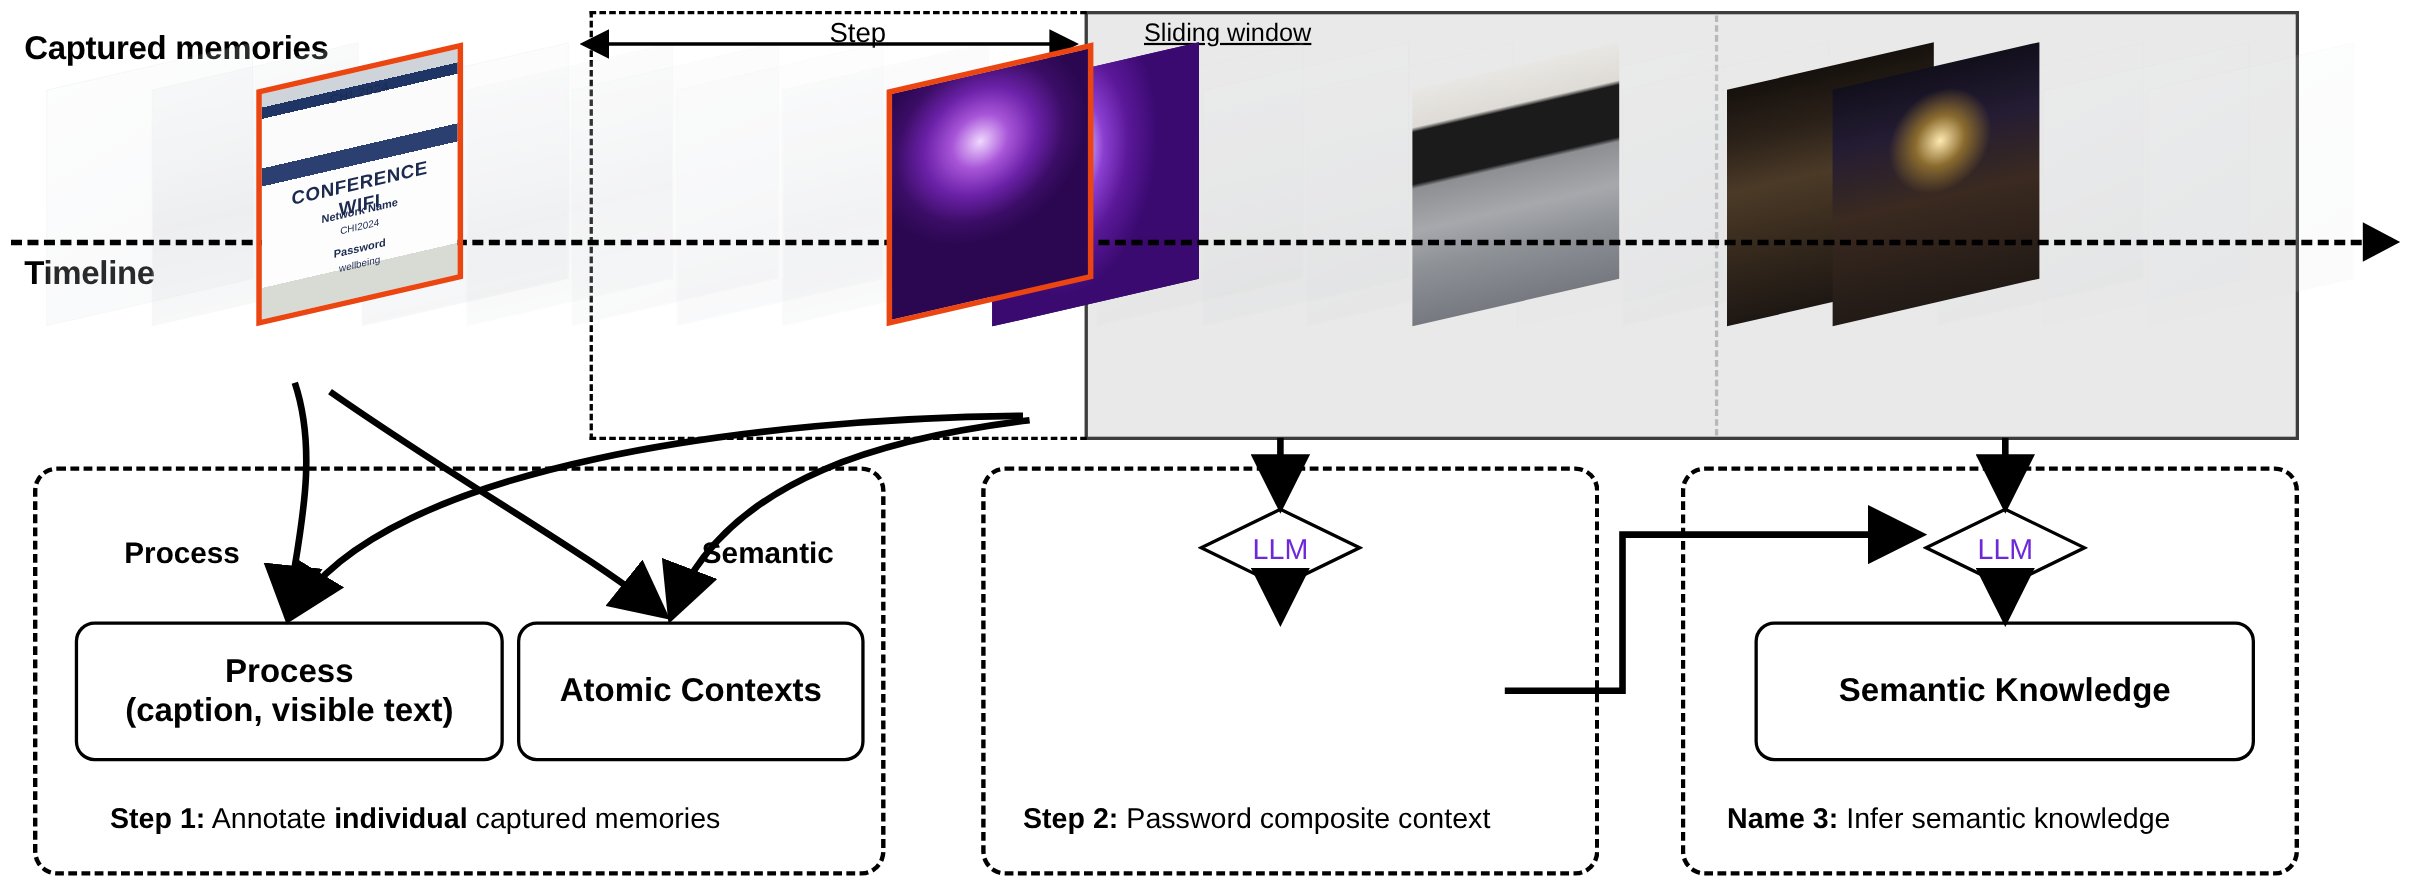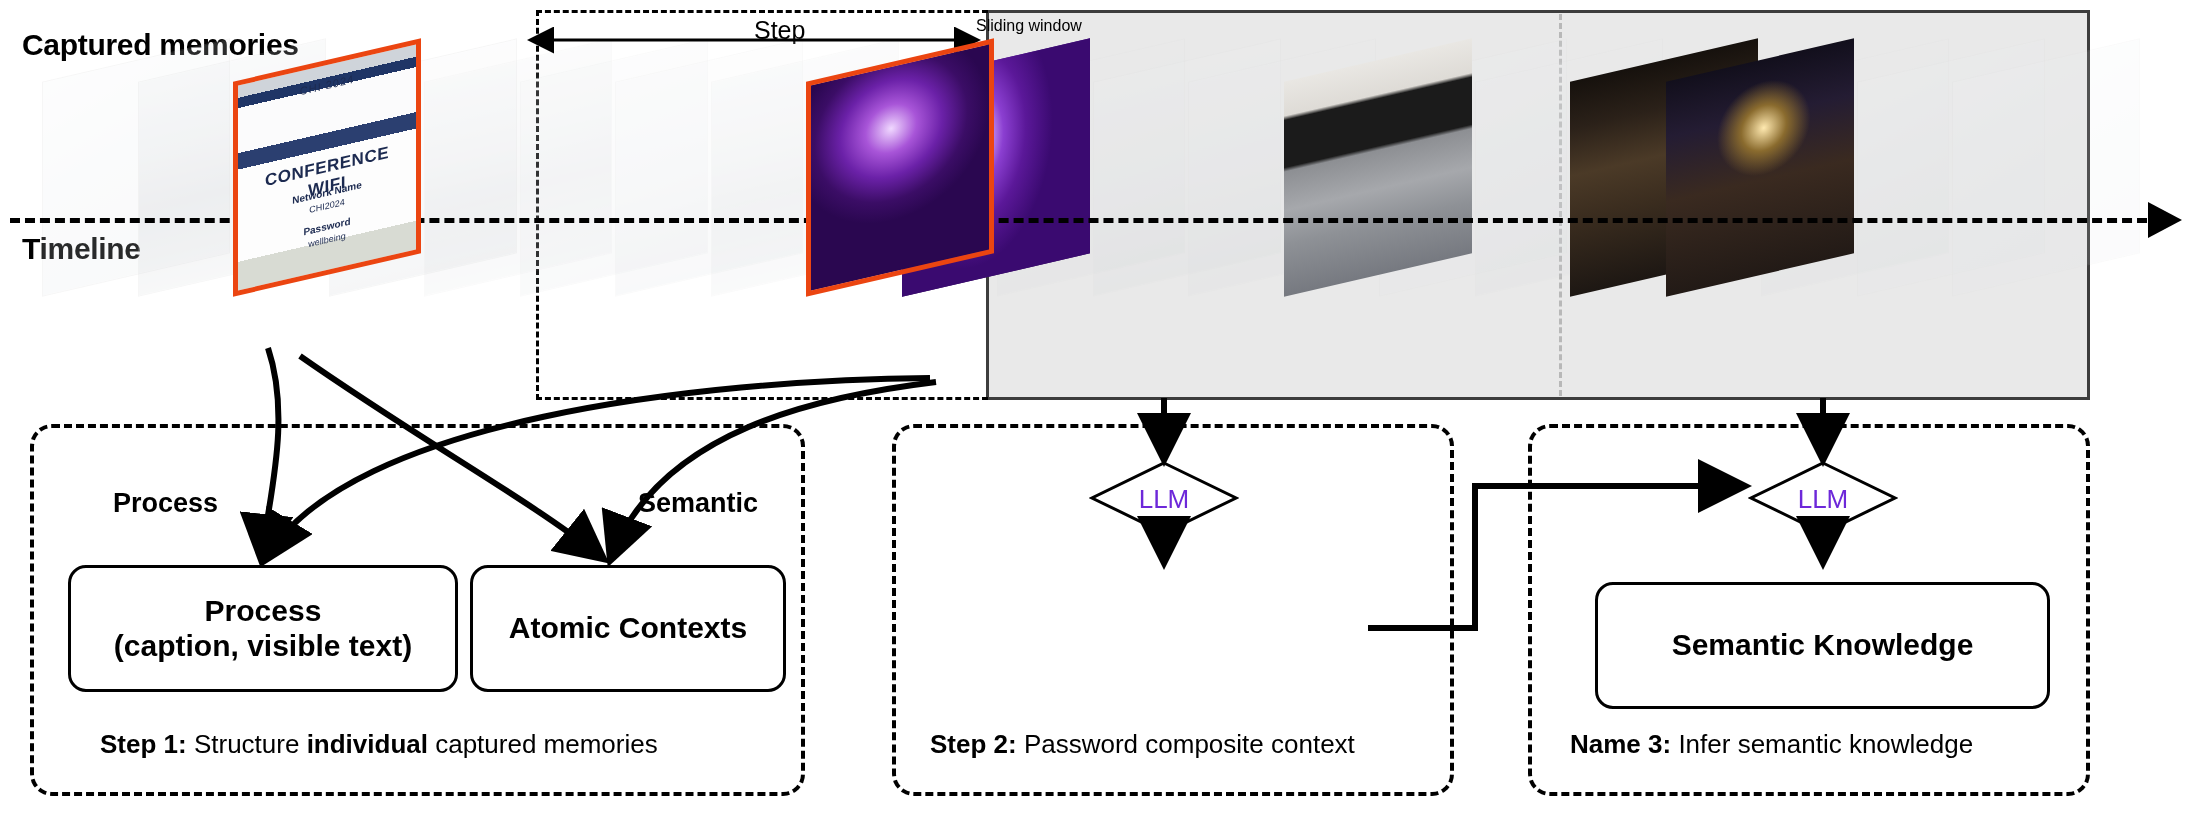--- a/index.html
+++ b/index.html
@@ -42,24 +42,25 @@
   }
   .lbl-step-arrow {
     left: 740px;
     top: 18px;
     font-size: 25px;
     font-weight: normal;
     background: #ffffff;
     padding: 0 14px;
   }
   .lbl-sliding {
-    left: 976px;
+    left: 1040px;
     top: 18px;
-    font-size: 16px;
+    font-size: 23px;
     font-weight: normal;
+    text-decoration: underline;
   }
   .lbl-process {
     left: 113px;
     top: 490px;
     font-size: 27px;
     font-weight: bold;
   }
   .lbl-annotate {
     left: 638px;
     top: 490px;
@@ -248,21 +249,20 @@
     left: 470px; top: 565px;  width: 316px; height: 127px;
     font-size: 30px;
   }
   #node-composite {
     left: 960px; top: 565px;  width: 408px; height: 127px;
     font-size: 30px;
   }
   #node-semantic {
     left: 1595px; top: 565px; width: 455px; height: 127px;
     font-size: 30px;
-    margin-top: 17px;
   }
 
   
   .step-caption {
     position: absolute;
     color: #000000;
     font-size: 26px;
     white-space: nowrap;
   }
   .step-caption b { font-weight: bold; }
@@ -368,21 +368,21 @@
     <div class="diamond-label">LLM</div>
   </div>
   <div class="diamond-wrap" id="diamond-step3">
     <svg width="150" height="76" viewBox="0 0 150 76">
       <polygon points="75,3 147,38 75,73 3,38" fill="#ffffff" stroke="#000000" stroke-width="3"></polygon>
     </svg>
     <div class="diamond-label">LLM</div>
   </div>
 
   <div class="step-caption" id="cap-step1">
-    <b>Step 1:</b><span> Structure </span><b>individual</b><span> captured memories</span>
+    <b>Step 1:</b><span> Annotate </span><b>individual</b><span> captured memories</span>
   </div>
   <div class="step-caption" id="cap-step2">
     <b>Step 2:</b><span> Password composite context</span>
   </div>
   <div class="step-caption" id="cap-step3">
     <b>Name 3:</b><span> Infer semantic knowledge</span>
   </div>
 
   <svg id="connectors" viewBox="0 0 2200 814" preserveAspectRatio="none">
     <defs>

